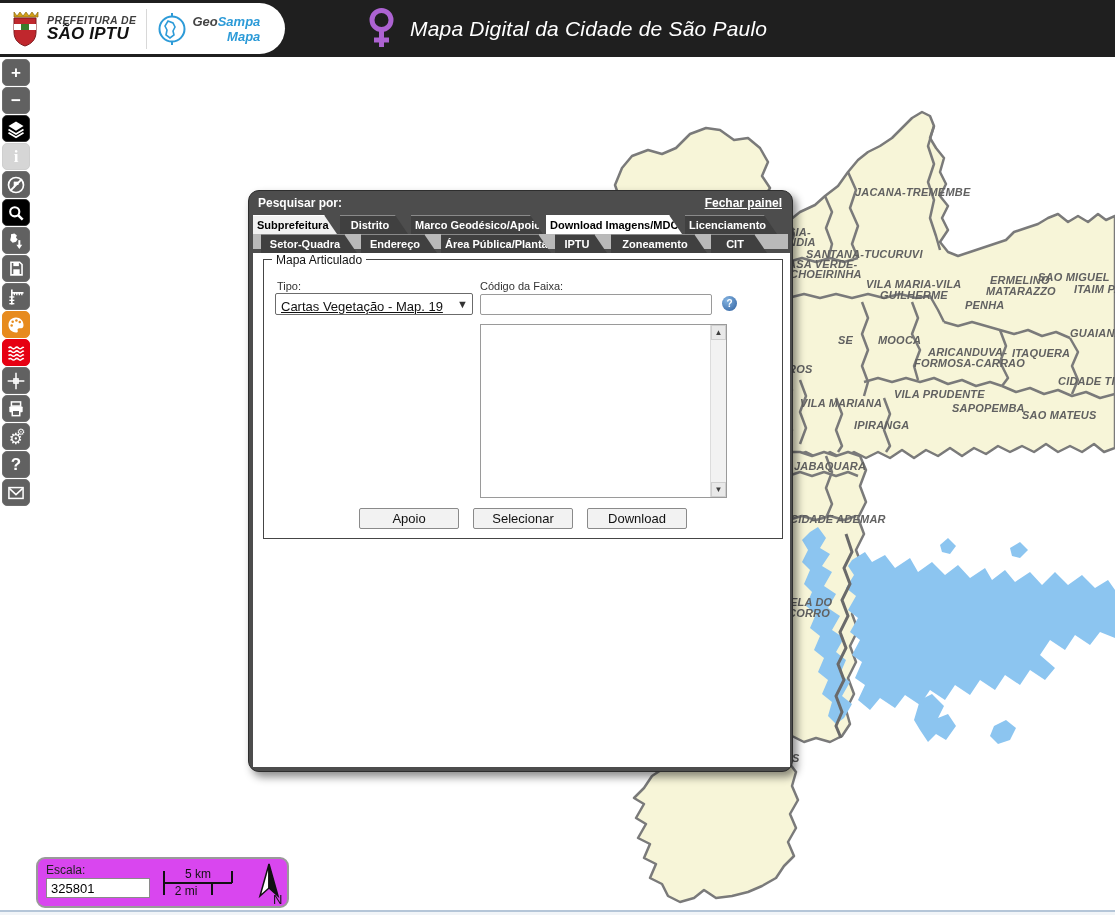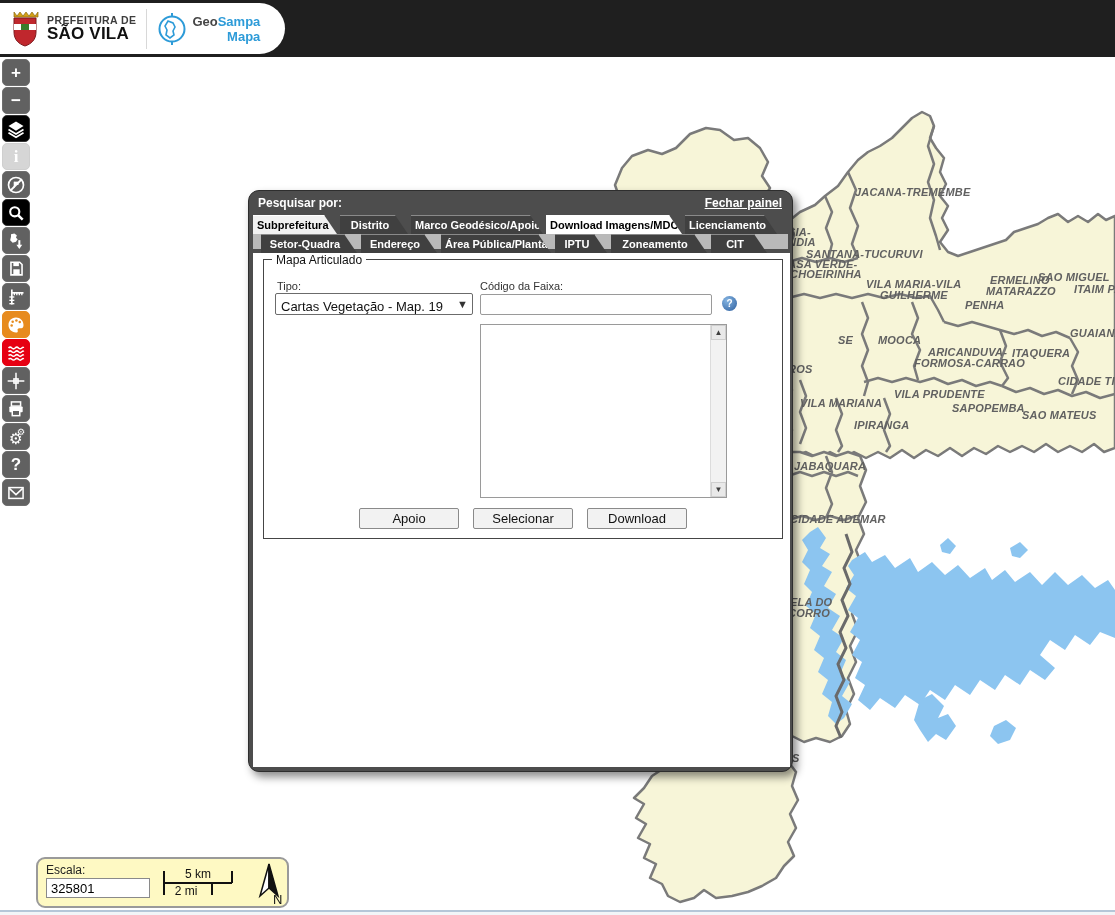--- a/index.html
+++ b/index.html
@@ -1,20 +1,20 @@
 <!DOCTYPE html>
 <html><head>
 <meta charset="utf-8">
 <style>
   * { margin:0; padding:0; box-sizing:border-box; }
   html,body { background:#ffffff; font-family:"Liberation Sans", sans-serif; }
   .stage { position:relative; width:1115px; height:915px; background:#fff; overflow:hidden; }
 
   
-  .topbar { position:absolute; left:0; top:0; width:1115px; height:57px; background:#1f1f1f; z-index:30; }
+  .topbar { position:absolute; left:0; top:0; width:1115px; height:57px; background:#1f1f1f; z-index:30;font-style:italic; }
   .logo-pill { position:absolute; left:0; top:3px; width:285px; height:51px; background:#fff;
                border-radius:0 26px 26px 0; display:flex; align-items:center; padding-left:8px; }
   .pref-text { margin-left:5px; line-height:1; }
   .pref-line1 { font-size:10.5px; font-weight:bold; color:#3d3d3d; letter-spacing:.4px; }
   .pref-line2 { font-size:17px; font-weight:800; color:#111; letter-spacing:.2px; }
   .pill-divider { width:1px; height:40px; background:#d8d8d8; margin:0 9px 0 10px; }
   .gs-text { line-height:1; margin-left:4px; }
   .gs-line1 { font-size:13px; font-weight:bold; }
   .gs-geo { color:#454545; } .gs-sampa { color:#2d9bd8; }
   .gs-line2 { font-size:13px; font-weight:bold; color:#2d9bd8; text-align:right; margin-top:2px; }
@@ -58,41 +58,41 @@
   .tab.active { background:#ffffff; color:#000; border-top-color:#fff; }
   .panel-body { position:absolute; left:4px; top:62px; width:537px; height:704px; background:#fff;
                 height:514px; }
   .fieldset { position:absolute; left:10px; top:6px; width:520px; height:280px;
               border:1px solid #454545; }
   .legend { position:absolute; left:8px; top:-7px; background:#fff; padding:0 4px; font-size:12px; color:#111; }
   .flabel { position:absolute; font-size:11px; color:#333; }
   .tipo-select { position:absolute; left:11px; top:33px; width:198px; height:22px; background:#fff;
                  border:1px solid #6b6b6b; border-radius:2px; font-size:13px; color:#111;
                  display:flex; align-items:center; padding:4px 18px 0 5px; overflow:hidden;
-                 white-space:nowrap; cursor:pointer; }
+                 white-space:nowrap; cursor:pointer;text-decoration:underline; }
   .tipo-select .chev { position:absolute; right:4px; top:4px; font-size:11px; color:#333; }
   .faixa-input { position:absolute; left:216px; top:34px; width:232px; height:21px;
                  border:1px solid #9a9a9a; border-radius:2px; font-size:13px; padding:0 4px; }
   .help-dot { position:absolute; left:458px; top:36px; width:15px; height:15px; border-radius:50%;
               background:radial-gradient(circle at 35% 30%, #85b5e2, #2d5e9e); color:#fff;
               font-size:10px; font-weight:bold; display:flex; align-items:center; justify-content:center;
               cursor:pointer; }
   .listbox { position:absolute; left:216px; top:64px; width:247px; height:174px; background:#fff;
              border:1px solid #9a9a9a; }
   .scrollbar { position:absolute; right:0; top:0; width:16px; height:100%; background:#f2f2f2;
                border-left:1px solid #dcdcdc; display:flex; flex-direction:column;
                justify-content:space-between; }
   .sb-btn { height:15px; background:#e9e9e9; border:1px solid #cfcfcf; color:#3f3f3f; font-size:8px;
             display:flex; align-items:center; justify-content:center; cursor:pointer; }
   .pbtn { position:absolute; top:248px; width:100px; height:21px; background:#f2f2f2;
           border:1px solid #8a8a8a; border-radius:2px; font-size:13px; color:#111;
           font-family:"Liberation Sans",sans-serif; text-align:center; line-height:19px; cursor:pointer; }
 
   
-  .scalebox { position:absolute; left:36px; top:857px; width:253px; height:51px; background:#fef9c3;
+  .scalebox { position:absolute; left:36px; top:857px; width:253px; height:51px; background:#d946ef;
               border:2px solid #9a9a9a; border-radius:9px; z-index:20; box-shadow:0 0 0 2px #fff; }
   .scale-label { position:absolute; left:8px; top:4px; font-size:12px; color:#222; }
   .scale-input { position:absolute; left:8px; top:19px; width:104px; height:20px;
                  border:1px solid #8a8a8a; font-size:13px; padding:9px 4px; }
   .scalebar { position:absolute; left:112px; top:2px; }
   .northsvg { position:absolute; left:214px; top:2px; }
 
   .bottombar { position:absolute; left:0; top:910px; width:1115px; height:5px; background:#f2f5f8;
                border-top:2px solid #b5c6d8; z-index:15; }
 </style>
@@ -175,35 +175,43 @@
   <header class="topbar">
     <div class="logo-pill">
       <svg width="34" height="38" viewBox="0 0 34 38">
         <path d="M6,2 l3,4 3,-4 3,4 3,-4 3,4 3,-4 3,4 3,-4 v5 h-24 z" fill="#d4a017" stroke="#8a6a10" stroke-width="0.7"></path>
         <path d="M6,8 h22 v14 c0,8 -5,12 -11,14 c-6,-2 -11,-6 -11,-14 z" fill="#c0272d" stroke="#7d1b1f" stroke-width="1"></path>
         <path d="M6,14 h22 v6 h-22 z" fill="#fff"></path>
         <path d="M13,14 h8 v6 h-8 z" fill="#3a7d2c"></path>
       </svg>
       <div class="pref-text">
         <div class="pref-line1">PREFEITURA DE</div>
-        <div class="pref-line2">SÃO VILA</div>
+        <div class="pref-line2">SÃO IPTU</div>
       </div>
       <div class="pill-divider"></div>
       <svg width="32" height="34" viewBox="0 0 32 34">
         <circle cx="16" cy="17" r="12.5" fill="none" stroke="#2d9bd8" stroke-width="2"></circle>
         <path d="M12,9 l5,2 2,4 -2,4 1,4 -4,3 -4,-3 1,-5 -2,-4 z" fill="none" stroke="#2d9bd8" stroke-width="1.6"></path>
         <line x1="16" y1="1" x2="16" y2="5" stroke="#2d9bd8" stroke-width="2"></line>
         <line x1="16" y1="29" x2="16" y2="33" stroke="#2d9bd8" stroke-width="2"></line>
       </svg>
       <div class="gs-text">
         <div class="gs-line1">
           <span class="gs-geo">Geo</span><span class="gs-sampa">Sampa</span>
         </div>
         <div class="gs-line2">Mapa</div>
       </div>
+    </div>
+    <div class="title-wrap">
+      <svg width="27" height="44" viewBox="0 0 27 44">
+        <circle cx="13.5" cy="13" r="9.5" fill="none" stroke="#ad63d2" stroke-width="5"></circle>
+        <line x1="13.5" y1="22.5" x2="13.5" y2="40" stroke="#ad63d2" stroke-width="5"></line>
+        <line x1="6" y1="33" x2="21" y2="33" stroke="#ad63d2" stroke-width="5"></line>
+      </svg>
+      <h1 class="page-title">Mapa Digital da Cidade de São Paulo</h1>
     </div>
   </header>
 
   <nav class="toolbar">
     <div class="tb">
         <span class="glyph">+</span>
       </div>
     <div class="tb">
         <span class="glyph">−</span>
       </div>

